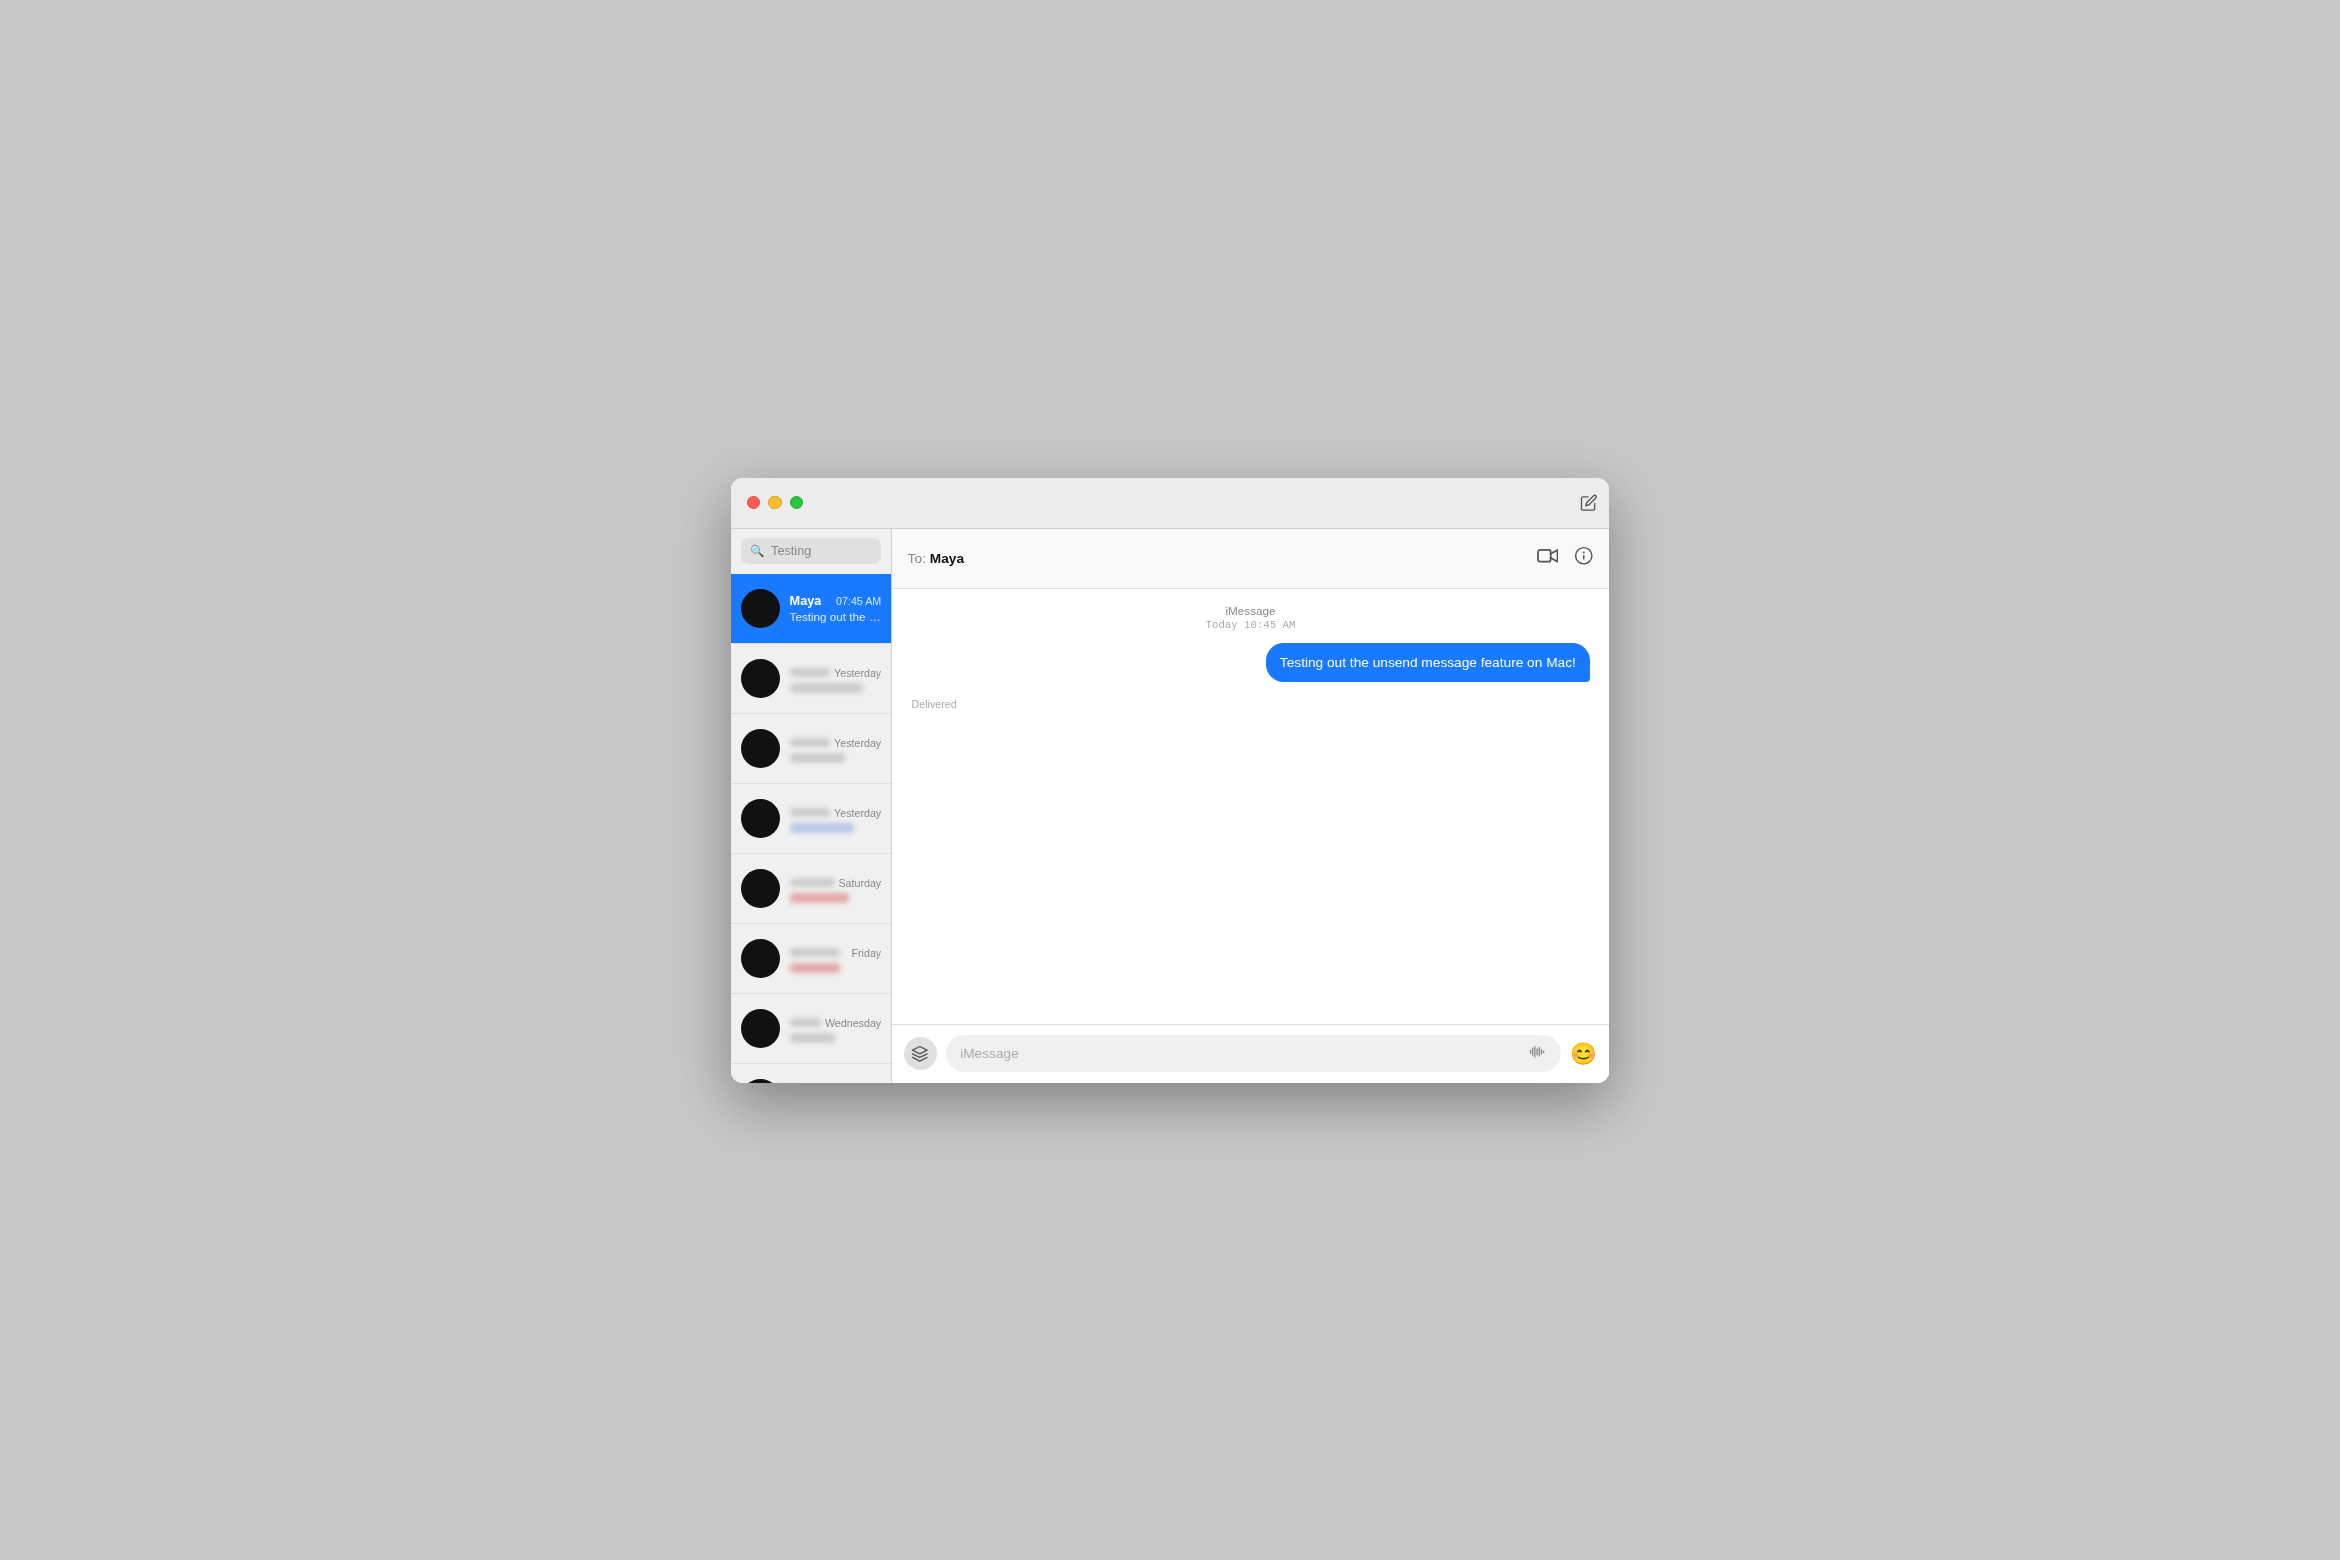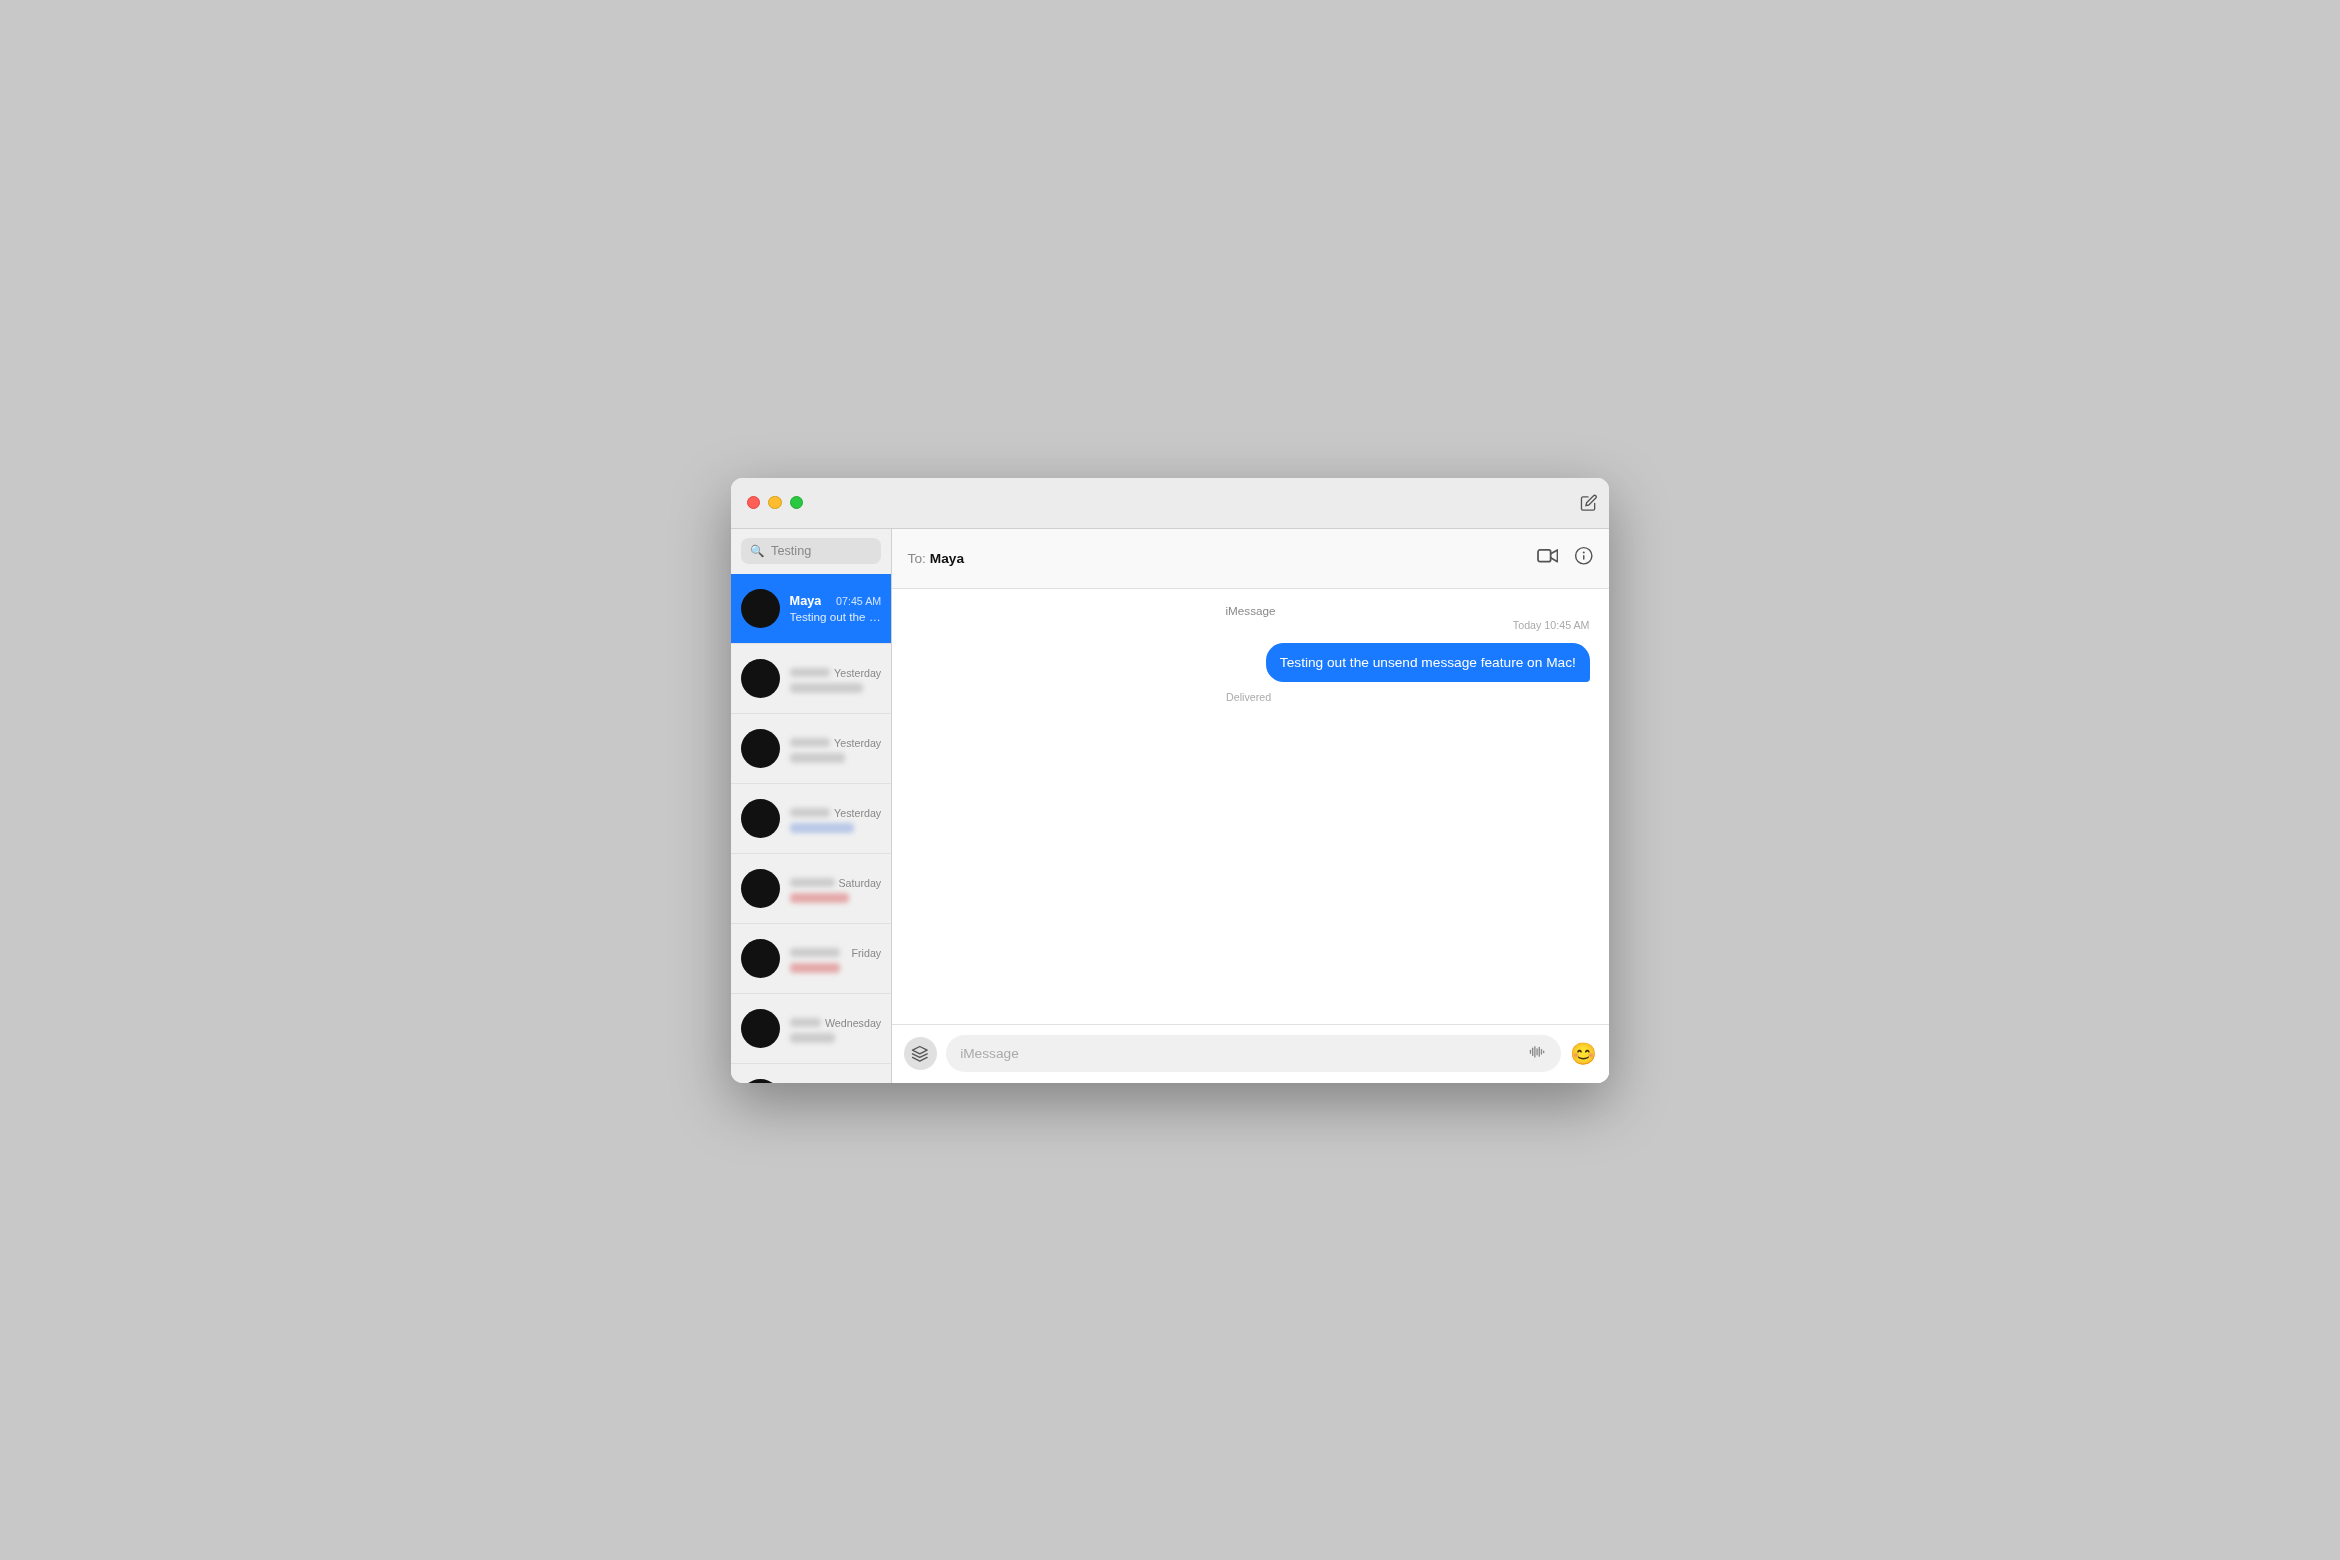--- a/index.html
+++ b/index.html
@@ -254,22 +254,23 @@
 
     .message-service-label {
       font-size: 11.7px;
       color: #888;
       text-align: center;
     }
 
     .message-time-label {
       font-size: 10.7px;
       color: #aaa;
-      text-align: right;
+      text-align: center;
       margin-top: 2px;
+      font-family: Liberation Mono, monospace;
     }
 
     .message-row {
       display: flex;
       justify-content: flex-end;
       margin-bottom: 3.9px;
     }
 
     .bubble {
       max-width: 65%;
@@ -279,24 +280,24 @@
       line-height: 1.4;
     }
 
     .bubble.sent {
       background: #1a7aff;
       color: #fff;
       border-bottom-right-radius: 3.9px;
     }
 
     .delivered-label {
-      text-align: center;
+      text-align: left;
       font-size: 10.7px;
       color: #aaa;
-      margin-top: 6px;
+      margin-top: 13px;
       padding-right: 3.9px;
     }
 
     
     .input-bar {
       height: 59px;
       border-top: 1px solid #e0e0e0;
       display: flex;
       align-items: center;
       padding: 0 11.7px;

